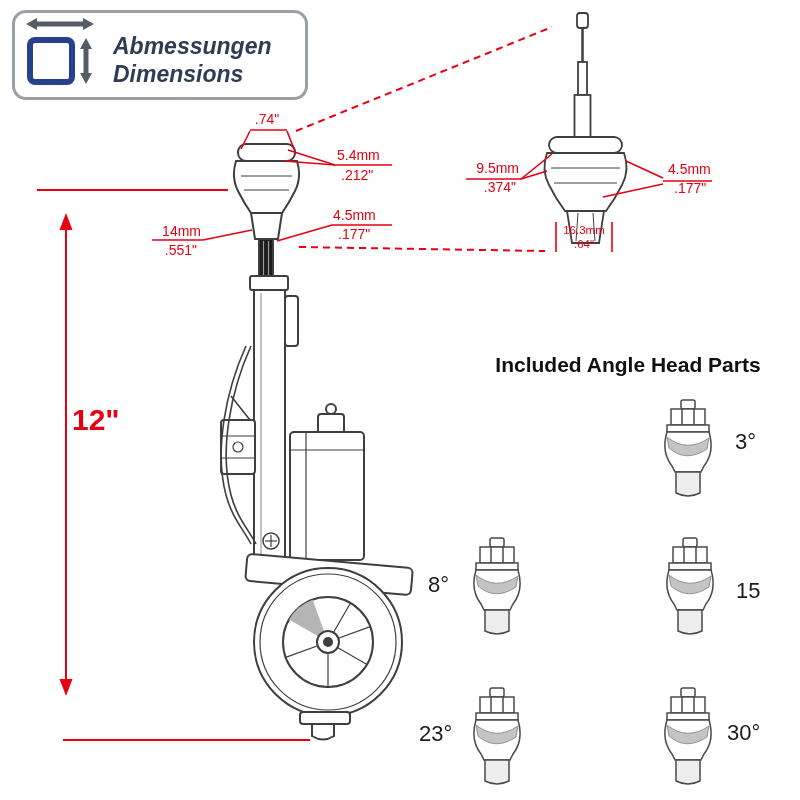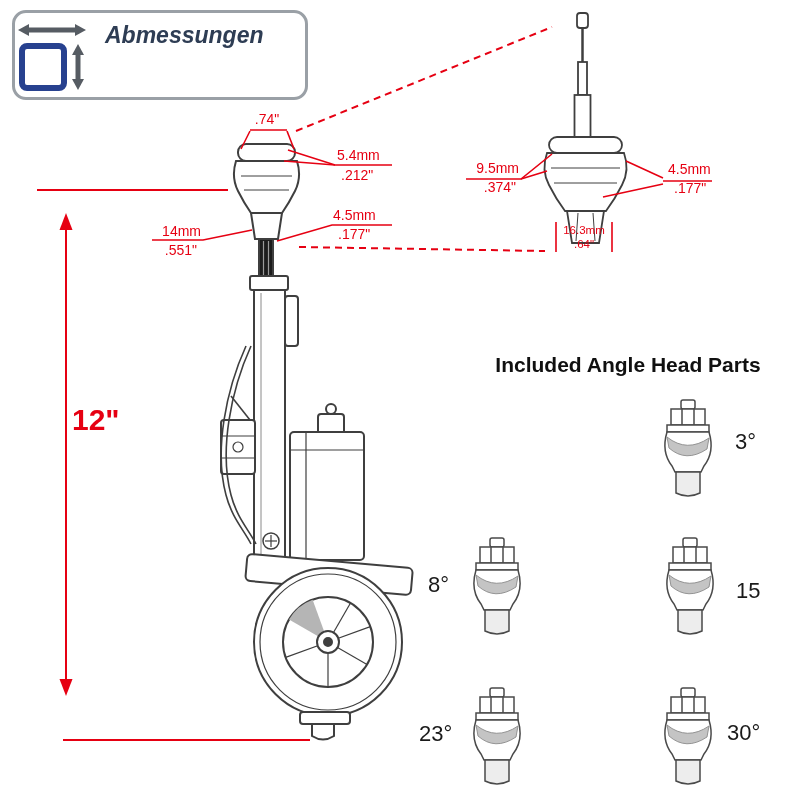--- a/index.html
+++ b/index.html
@@ -27,22 +27,22 @@
   .dotted{stroke:var(--dim);stroke-width:2;fill:none;stroke-dasharray:7 5;}
   .art{stroke:var(--ink);fill:#ffffff;}
   .heading{fill:#101010;font-size:21px;font-weight:bold;}
   .angle-label{fill:#1a1a1a;font-size:22px;}
   
   .badge{
     position:absolute;left:12px;top:10px;
     width:296px;height:90px;
     border:3px solid #9aa0a6;border-radius:14px;
     background:#fff;
-    display:flex;align-items:flex-start;gap:14px;
-    box-sizing:border-box;padding:8px 2px;
+    display:flex;align-items:flex-end;gap:14px;
+    box-sizing:border-box;padding:8px 10px;
   }
   .badge-text{
     color:var(--badge-text);
     font-weight:bold;font-style:italic;
     font-size:23px;line-height:1.25;
   }
 </style>
 </head>
 <body>
 
@@ -220,16 +220,17 @@
         <rect x="5" y="25" width="42" height="42" rx="5" fill="none" stroke="#27418f" stroke-width="6"></rect>
       </g>
       <g>
         <line x1="61" y1="31" x2="61" y2="61" stroke="#565c63" stroke-width="5"></line>
         <polygon points="61,23 55,34 67,34" fill="#565c63"></polygon>
         <polygon points="61,69 55,58 67,58" fill="#565c63"></polygon>
       </g>
     </svg>
     <div class="badge-text">
       <div>Abmessungen</div>
+      <div>Dimensions</div>
     </div>
   </div>
 
 </div>
 
 </body></html>

